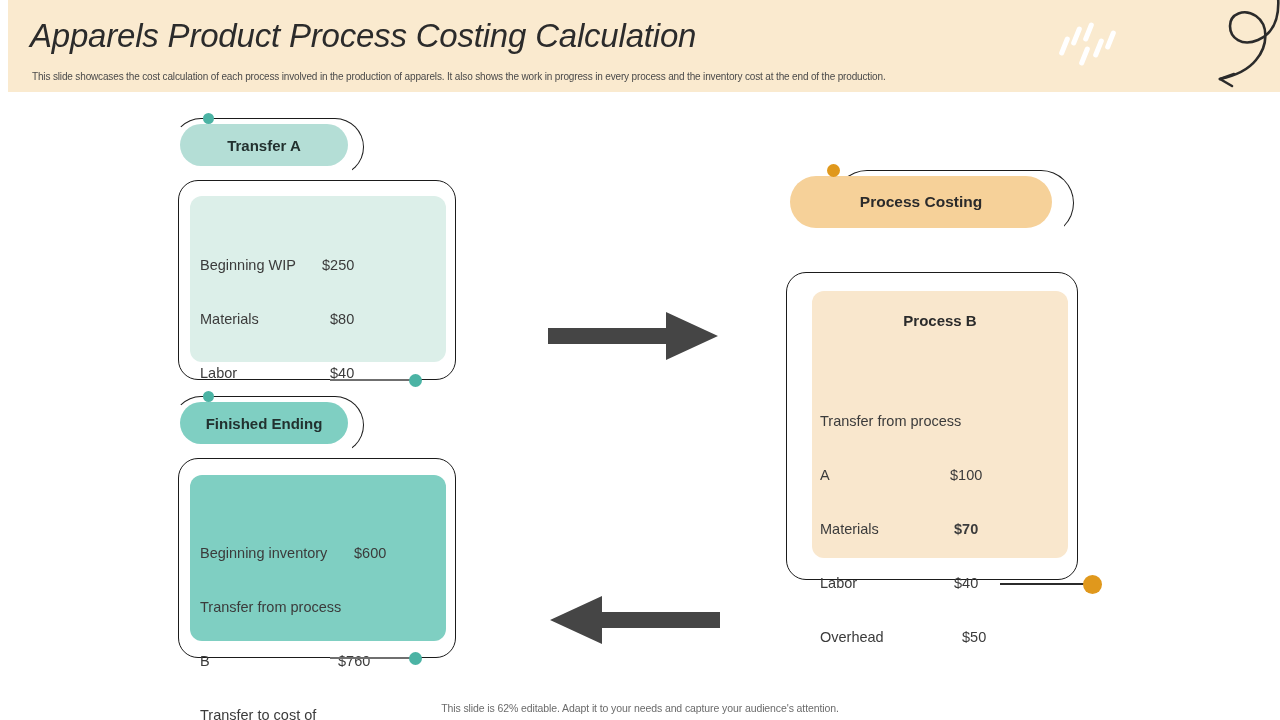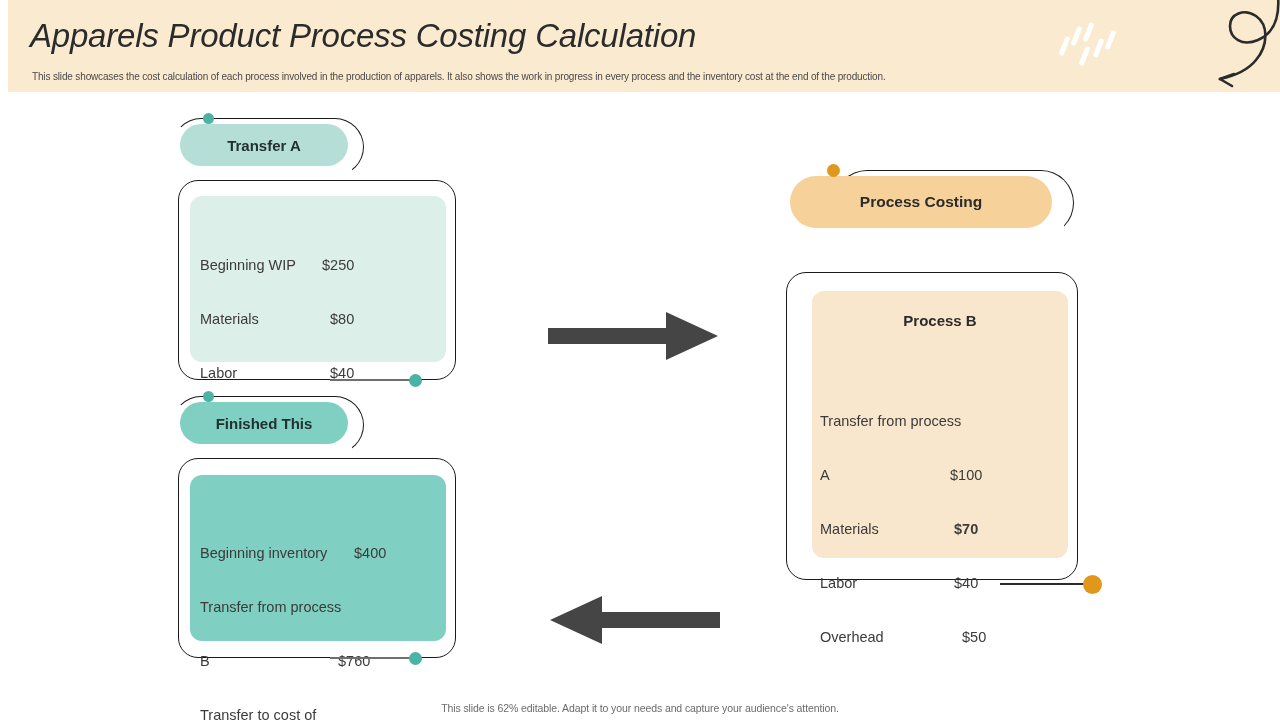--- a/index.html
+++ b/index.html
@@ -200,29 +200,29 @@
   </div>
 
   <div class="dot" style="left:203px; top:21px; width:11px; height:11px; background:#4bb3a4;"></div>
   <div class="connector-line" style="left:330px; top:287px; width:86px; background:#6f6f6f;"></div>
   <div class="dot" style="left:409px; top:282px; width:13px; height:13px; background:#4bb3a4;"></div>
 
   <div class="tab-outline" style="left:172px; top:304px; width:190px; height:56px; border-left-color:transparent;"></div>
   <div style="position:absolute; left:180px; top:352px; width:172px; height:12px; background:#ffffff;"></div>
 
   <div class="pill" style="left:180px; top:310px; width:168px; height:42px; background:#7fcfc2; font-size:15px;">
-    <span>Finished This</span>
+    <span>Finished Ending</span>
   </div>
 
   <div class="body-outline" style="left:178px; top:366px; width:276px; height:198px;"></div>
 
   <div class="content-box" style="left:190px; top:383px; width:256px; height:166px; background:#7fcfc2;"></div>
 
   <div class="stat-lines" style="left:200px; top:416px; width:244px;">
-    <span class="stat-row"><span class="lbl" style="width:154px;">Beginning inventory</span><span class="val">$400</span></span>
+    <span class="stat-row"><span class="lbl" style="width:154px;">Beginning inventory</span><span class="val">$600</span></span>
     <span class="stat-row"><span class="lbl">Transfer from process</span></span>
     <span class="stat-row"><span class="lbl" style="width:138px;">B</span><span class="val">$760</span></span>
     <span class="stat-row"><span class="lbl">Transfer to cost of</span></span>
     
     
   </div>
 
   <div class="dot" style="left:203px; top:299px; width:11px; height:11px; background:#4bb3a4;"></div>
   <div class="connector-line" style="left:330px; top:565px; width:86px; background:#6f6f6f;"></div>
   <div class="dot" style="left:409px; top:560px; width:13px; height:13px; background:#4bb3a4;"></div>

